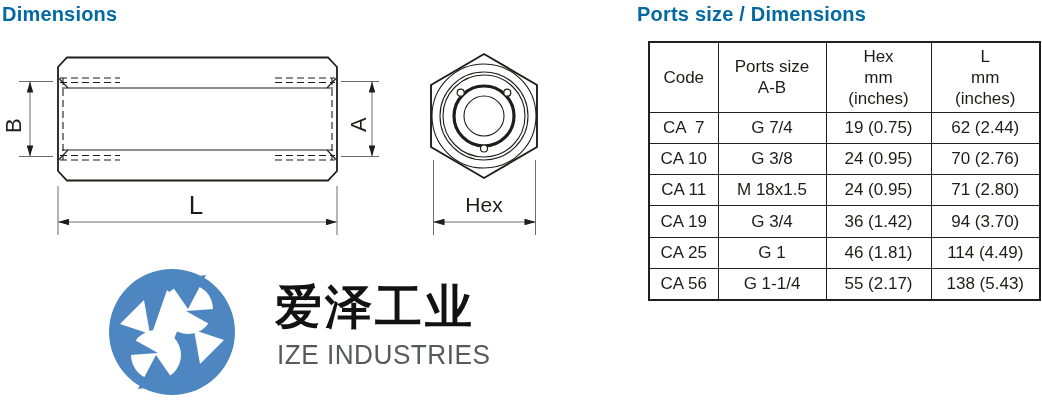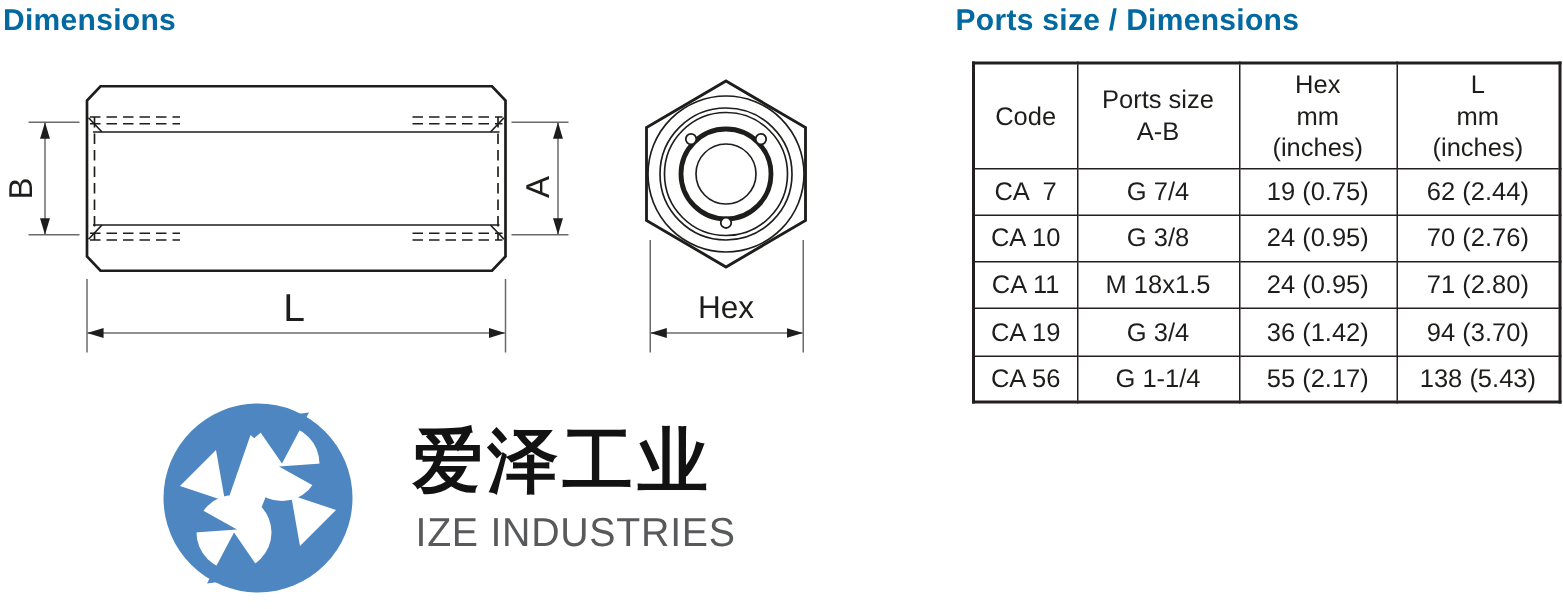--- a/index.html
+++ b/index.html
@@ -189,20 +189,26 @@
           <td>24 (0.95)</td>
           <td>71 (2.80)</td>
         </tr>
         <tr>
           <td>CA 19</td>
           <td>G 3/4</td>
           <td>36 (1.42)</td>
           <td>94 (3.70)</td>
         </tr>
         <tr>
+          <td>CA 25</td>
+          <td>G 1</td>
+          <td>46 (1.81)</td>
+          <td>114 (4.49)</td>
+        </tr>
+        <tr>
           <td>CA 56</td>
           <td>G 1-1/4</td>
           <td>55 (2.17)</td>
           <td>138 (5.43)</td>
         </tr>
       </tbody>
   </table>
 </div>
 
 </body></html>

